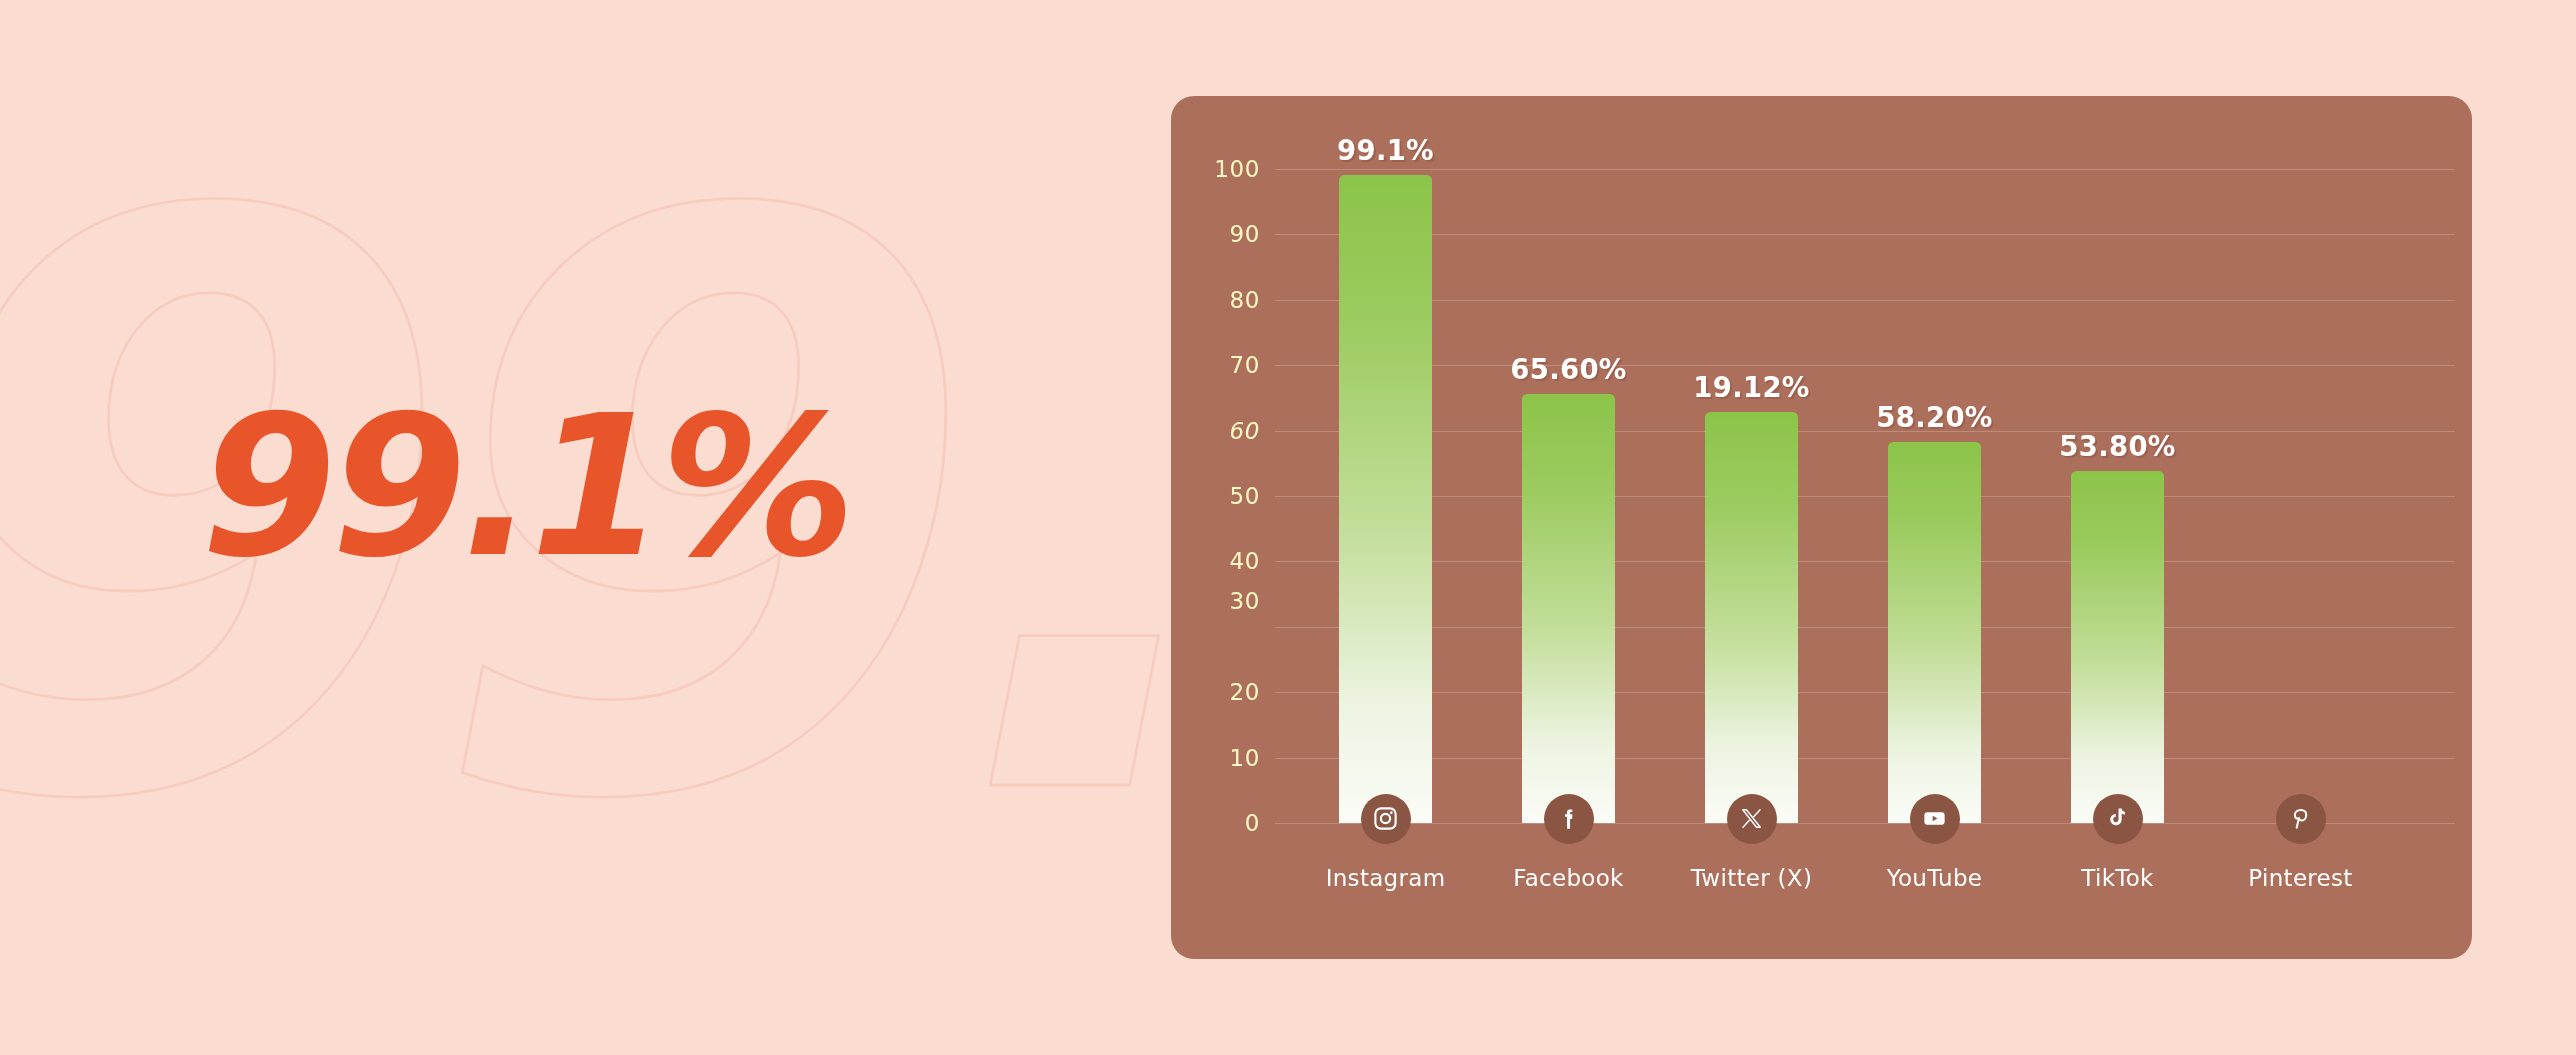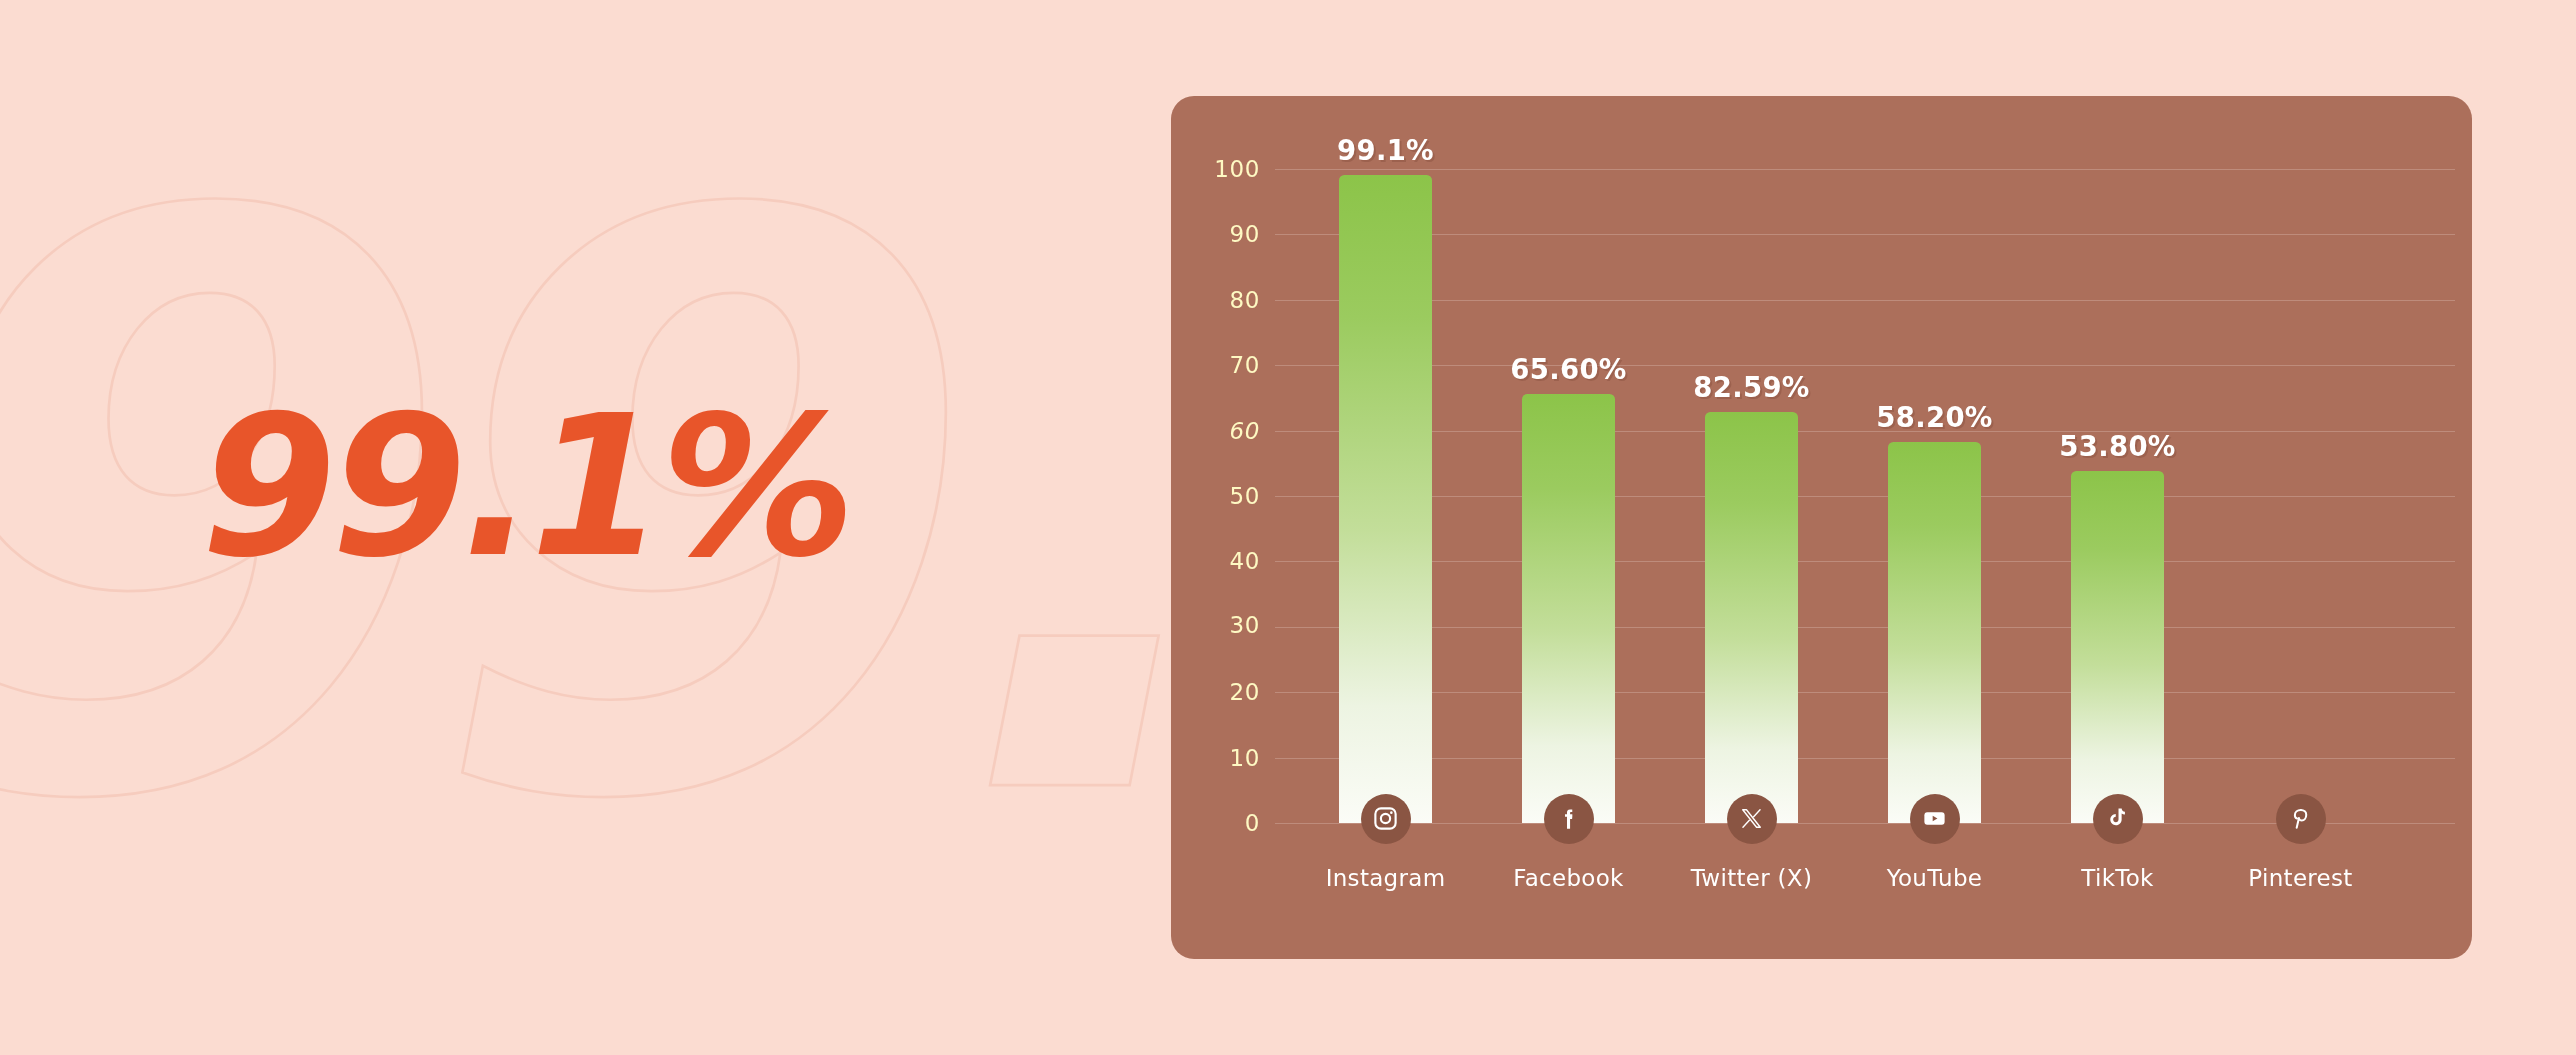--- a/index.html
+++ b/index.html
@@ -214,39 +214,39 @@
         <div class="gridline" style="top: 654px;"></div>
       </div>
     <div id="tick-layer">
         <div class="ytick" style="top: 0px;">100</div>
         <div class="ytick" style="top: 65px;">90</div>
         <div class="ytick" style="top: 131px;">80</div>
         <div class="ytick" style="top: 196px;">70</div>
         <div class="ytick" style="top: 262px; font-style: italic;">60</div>
         <div class="ytick" style="top: 327px;">50</div>
         <div class="ytick" style="top: 392px;">40</div>
-        <div class="ytick" style="top: 456px;">30</div>
+        <div class="ytick" style="top: 432px;">30</div>
         <div class="ytick" style="top: 523px;">20</div>
         <div class="ytick" style="top: 589px;">10</div>
         <div class="ytick" style="top: 654px;">0</div>
       </div>
     <div id="bars">
         <div class="bar-slot">
           <div class="bar" style="height: 648px;">
             <div class="bar-label">99.1%</div>
           </div>
         </div>
         <div class="bar-slot">
           <div class="bar" style="height: 429px;">
             <div class="bar-label">65.60%</div>
           </div>
         </div>
         <div class="bar-slot">
           <div class="bar" style="height: 411px;">
-            <div class="bar-label">82.59%</div>
+            <div class="bar-label">19.12%</div>
           </div>
         </div>
         <div class="bar-slot">
           <div class="bar" style="height: 381px;">
             <div class="bar-label">58.20%</div>
           </div>
         </div>
         <div class="bar-slot">
           <div class="bar" style="height: 352px;">
             <div class="bar-label">53.80%</div>

